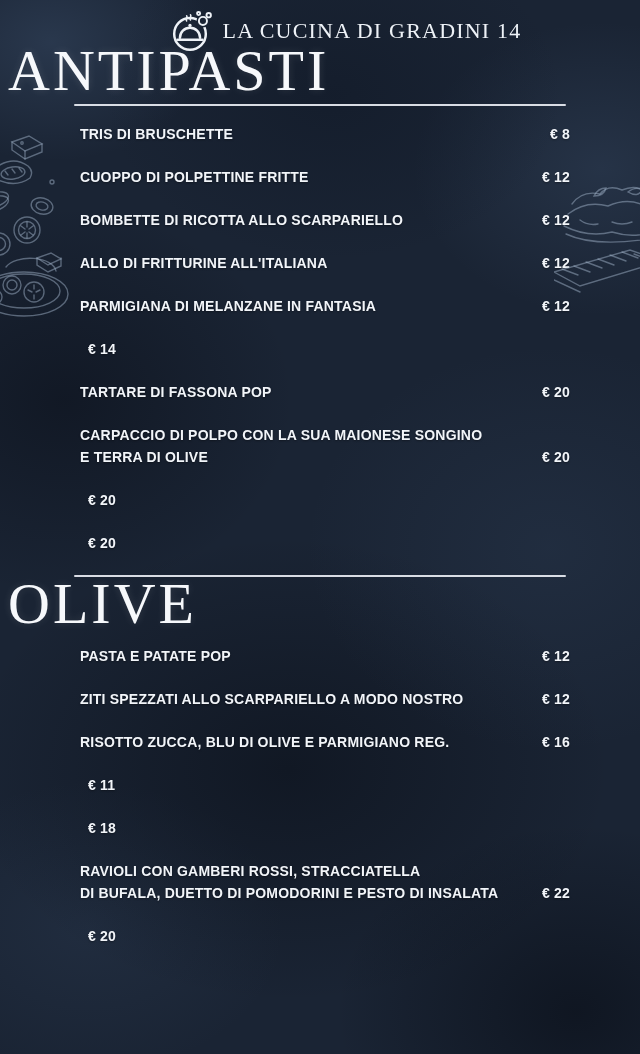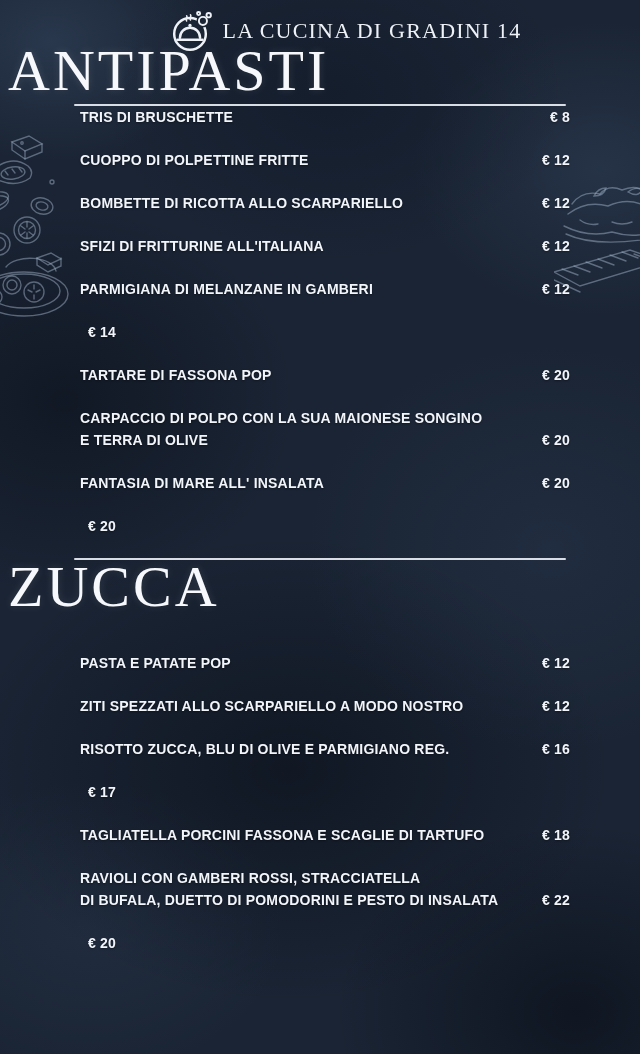--- a/index.html
+++ b/index.html
@@ -50,22 +50,22 @@
   .title-primi    { margin-top:2px;  }
 
   .divider {
     width:492px; height:2px; margin:0 auto;
     background:#e9edf3; opacity:.92; border-radius:1px;
   }
   .divider-1 { margin-top:7px; }
   .divider-2 { margin-top:7px; }
 
   .menu-list { padding:0 70px 0 80px; }
-  .menu-list-antipasti { }
-  .menu-list-primi     { margin-top:40px; }
+  .menu-list-antipasti { margin-top:17px; }
+  .menu-list-primi     { margin-top:16px; }
 
   .row {
     display:flex; justify-content:space-between; align-items:flex-end;
     margin-bottom:21px;
   }
   .item-name {
     font-family:"Liberation Sans", sans-serif;
     font-weight:700; font-size:14px; line-height:22px;
     letter-spacing:.2px;
     white-space:pre;
@@ -168,70 +168,68 @@
       </div>
       <div class="row">
         <span class="item-name">CUOPPO DI POLPETTINE FRITTE</span>
         <span class="item-price">€ 12</span>
       </div>
       <div class="row">
         <span class="item-name">BOMBETTE DI RICOTTA ALLO SCARPARIELLO</span>
         <span class="item-price">€ 12</span>
       </div>
       <div class="row">
-        <span class="item-name">SFIZI DI FRITTURINE ALL'ITALIANA</span>
-        <span class="item-price">€ 12</span>
-      </div>
-      <div class="row">
-        <span class="item-name">PARMIGIANA DI MELANZANE IN GAMBERI</span>
+        <span class="item-name">ALLO DI FRITTURINE ALL'ITALIANA</span>
+        <span class="item-price">€ 12</span>
+      </div>
+      <div class="row">
+        <span class="item-name">PARMIGIANA DI MELANZANE IN FANTASIA</span>
         <span class="item-price">€ 12</span>
       </div>
       <div class="row">
         <span class="item-price">€ 14</span>
       </div>
       <div class="row">
         <span class="item-name">TARTARE DI FASSONA POP</span>
         <span class="item-price">€ 20</span>
       </div>
       <div class="row">
         <span class="item-name">CARPACCIO DI POLPO CON LA SUA MAIONESE SONGINO
 E TERRA DI OLIVE</span>
         <span class="item-price">€ 20</span>
       </div>
       <div class="row">
-        <span class="item-name">FANTASIA DI MARE ALL' INSALATA</span>
         <span class="item-price">€ 20</span>
       </div>
       <div class="row">
         <span class="item-price">€ 20</span>
       </div>
     </div>
 
   <div class="divider divider-2"></div>
 
-  <h1 class="section-title title-primi">ZUCCA</h1>
+  <h1 class="section-title title-primi">OLIVE</h1>
 
   <div class="menu-list menu-list-primi" id="list-1">
       <div class="row">
         <span class="item-name">PASTA E PATATE POP</span>
         <span class="item-price">€ 12</span>
       </div>
       <div class="row">
         <span class="item-name">ZITI SPEZZATI ALLO SCARPARIELLO A MODO NOSTRO</span>
         <span class="item-price">€ 12</span>
       </div>
       <div class="row">
         <span class="item-name">RISOTTO ZUCCA, BLU DI OLIVE E PARMIGIANO REG.</span>
         <span class="item-price">€ 16</span>
       </div>
       <div class="row">
-        <span class="item-price">€ 17</span>
-      </div>
-      <div class="row">
-        <span class="item-name">TAGLIATELLA PORCINI FASSONA E SCAGLIE DI TARTUFO</span>
+        <span class="item-price">€ 11</span>
+      </div>
+      <div class="row">
         <span class="item-price">€ 18</span>
       </div>
       <div class="row">
         <span class="item-name">RAVIOLI CON GAMBERI ROSSI, STRACCIATELLA
 DI BUFALA, DUETTO DI POMODORINI E PESTO DI INSALATA</span>
         <span class="item-price">€ 22</span>
       </div>
       <div class="row">
         <span class="item-price">€ 20</span>
       </div>

